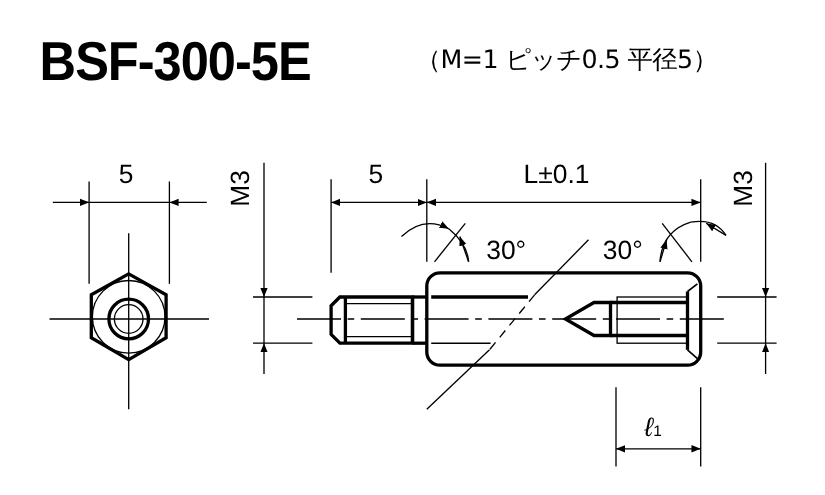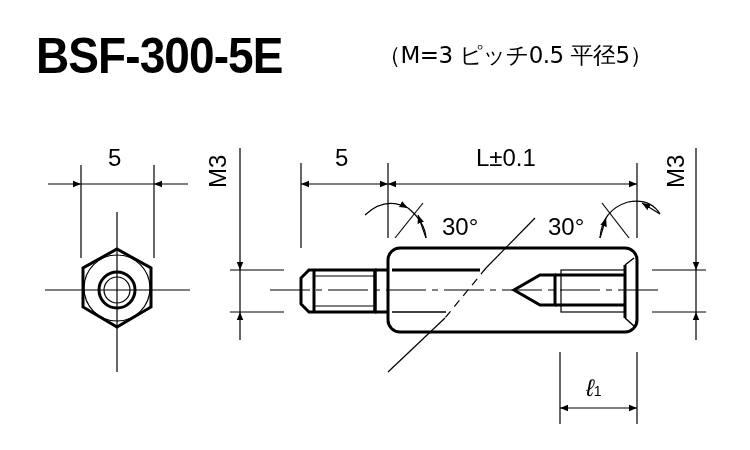--- a/index.html
+++ b/index.html
@@ -6,21 +6,21 @@
     body { width:750px; height:450px; position:relative; overflow:hidden; font-family:"Liberation Sans", "DejaVu Sans", sans-serif; color:#000; }
     .title { position:absolute; left:36px; top:26px; font-size:50px; font-weight:bold; letter-spacing:-1px; line-height:60px; font-family:"Liberation Sans", sans-serif; transform:scaleX(0.92); transform-origin:left top; }
     .subtitle { position:absolute; left:378px; top:40px; font-size:23px; line-height:30px; font-family:"DejaVu Sans", sans-serif; letter-spacing:-0.5px; }
     svg { position:absolute; left:0; top:0; }
     .dim-text { font-family:"Liberation Sans", "DejaVu Sans", sans-serif; font-size:24px; fill:#000; }
   </style>
 </head>
 <body>
 
 <div class="title">BSF-300-5E</div>
-<div class="subtitle">（M=3 ピッチ0.5 平径5）</div>
+<div class="subtitle">（M=1 ピッチ0.5 平径5）</div>
 
 <svg width="750" height="450" viewBox="0 0 750 450">
   <defs>
     <marker id="arr" viewBox="0 0 10 10" refX="10" refY="5" markerWidth="7" markerHeight="7" orient="auto-start-reverse">
       <path d="M0,1 L10,5 L0,9 z" fill="#000"></path>
     </marker>
   </defs>
 
   <g>
 

